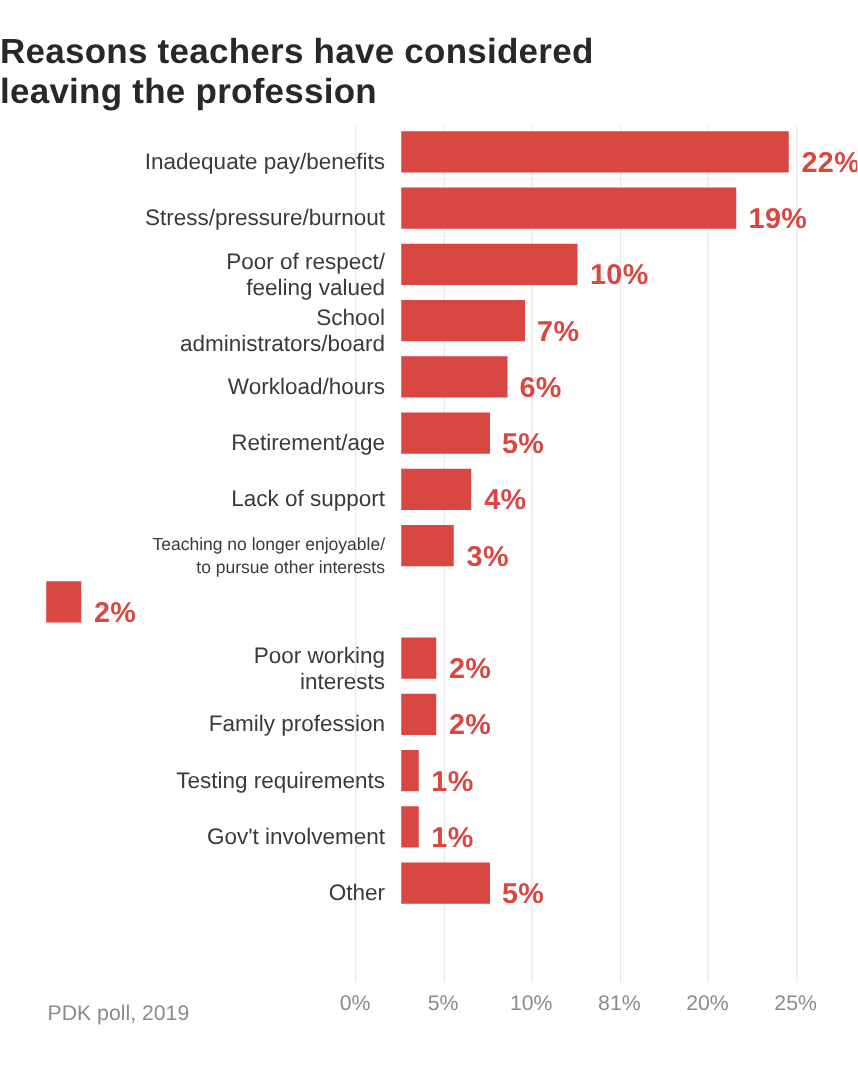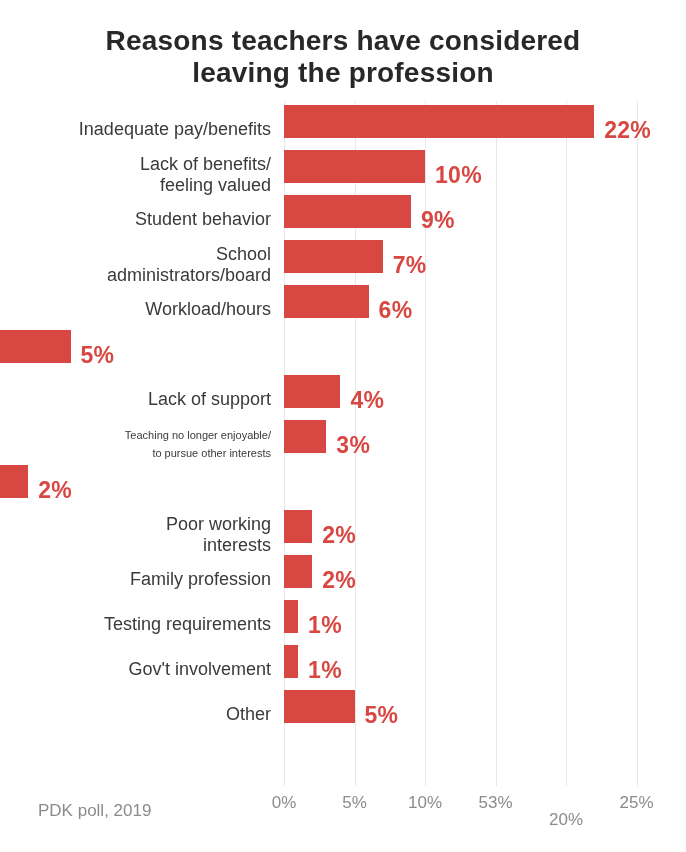--- a/index.html
+++ b/index.html
@@ -19,21 +19,21 @@
     width: 686px;
     height: 852px;
     background: var(--bg);
     overflow: hidden;
   }
   .title {
     position: absolute;
     top: 25px;
     left: 0;
     width: 100%;
-    text-align: center;
+    text-align: left;
     font-size: 28px;
     font-weight: 700;
     line-height: 32px;
     letter-spacing: 0.2px;
     color: var(--title);
     white-space: pre-line;
   }
   .gridlines {
     position: absolute;
     left: 284px;
@@ -51,32 +51,33 @@
   .rows {
     position: absolute;
     top: 107px;
     left: 0;
     width: 686px;
   }
   .row {
     display: flex;
     align-items: center;
     height: 45px;
+    margin-left: 37px;
   }
   .cat-label {
     width: 284px;
     padding-right: 13px;
     text-align: right;
     font-size: 18px;
     line-height: 21px;
     color: var(--label);
     white-space: pre-line;
   }
   .cat-label.small {
-    font-size: 11px;
+    font-size: 14px;
     line-height: 17.5px;
   }
   .bar-area {
     position: relative;
     flex: 1;
     height: 50px;
   }
   .bar {
     position: absolute;
     left: 0;
@@ -133,50 +134,51 @@
     </div>
   <div class="rows">
       <div class="row">
         <div class="cat-label">Inadequate pay/benefits</div>
         <div class="bar-area">
           <div class="bar" style="width: 310.2px;"></div>
           <span class="value" style="left: 320.2px;">22%</span>
         </div>
       </div>
       <div class="row">
-        <div class="cat-label">Lack of benefits/
+        <div class="cat-label">Stress/pressure/burnout</div>
+        <div class="bar-area">
+          <div class="bar" style="width: 267.9px;"></div>
+          <span class="value" style="left: 277.9px;">19%</span>
+        </div>
+      </div>
+      <div class="row">
+        <div class="cat-label">Poor of respect/
 feeling valued</div>
         <div class="bar-area">
           <div class="bar" style="width: 141px;"></div>
           <span class="value" style="left: 151px;">10%</span>
         </div>
       </div>
       <div class="row">
-        <div class="cat-label">Student behavior</div>
-        <div class="bar-area">
-          <div class="bar" style="width: 126.9px;"></div>
-          <span class="value" style="left: 136.9px;">9%</span>
-        </div>
-      </div>
-      <div class="row">
         <div class="cat-label">School
 administrators/board</div>
         <div class="bar-area">
           <div class="bar" style="width: 98.7px;"></div>
           <span class="value" style="left: 108.7px;">7%</span>
         </div>
       </div>
       <div class="row">
         <div class="cat-label">Workload/hours</div>
         <div class="bar-area">
           <div class="bar" style="width: 84.6px;"></div>
           <span class="value" style="left: 94.6px;">6%</span>
         </div>
       </div>
       <div class="row">
+        <div class="cat-label">Retirement/age</div>
         <div class="bar-area">
           <div class="bar" style="width: 70.5px;"></div>
           <span class="value" style="left: 80.5px;">5%</span>
         </div>
       </div>
       <div class="row">
         <div class="cat-label">Lack of support</div>
         <div class="bar-area">
           <div class="bar" style="width: 56.4px;"></div>
           <span class="value" style="left: 66.4px;">4%</span>
@@ -230,18 +232,18 @@
         <div class="bar-area">
           <div class="bar" style="width: 70.5px;"></div>
           <span class="value" style="left: 80.5px;">5%</span>
         </div>
       </div>
     </div>
   <div class="x-axis">
       <span class="x-tick" style="left: 0px;">0%</span>
       <span class="x-tick" style="left: 70.5px;">5%</span>
       <span class="x-tick" style="left: 141px;">10%</span>
-      <span class="x-tick" style="left: 211.5px;">53%</span>
-      <span class="x-tick" style="left: 282px; margin-top: 17px;">20%</span>
+      <span class="x-tick" style="left: 211.5px;">81%</span>
+      <span class="x-tick" style="left: 282px;">20%</span>
       <span class="x-tick" style="left: 352.5px;">25%</span>
     </div>
   <div class="source">PDK poll, 2019</div>
 </div>
 
 </body></html>

